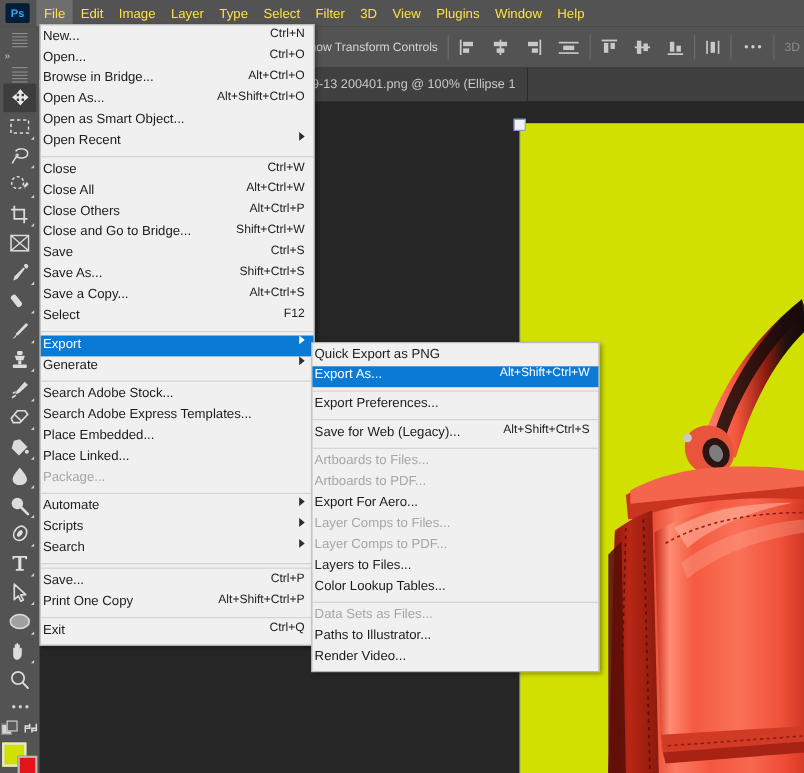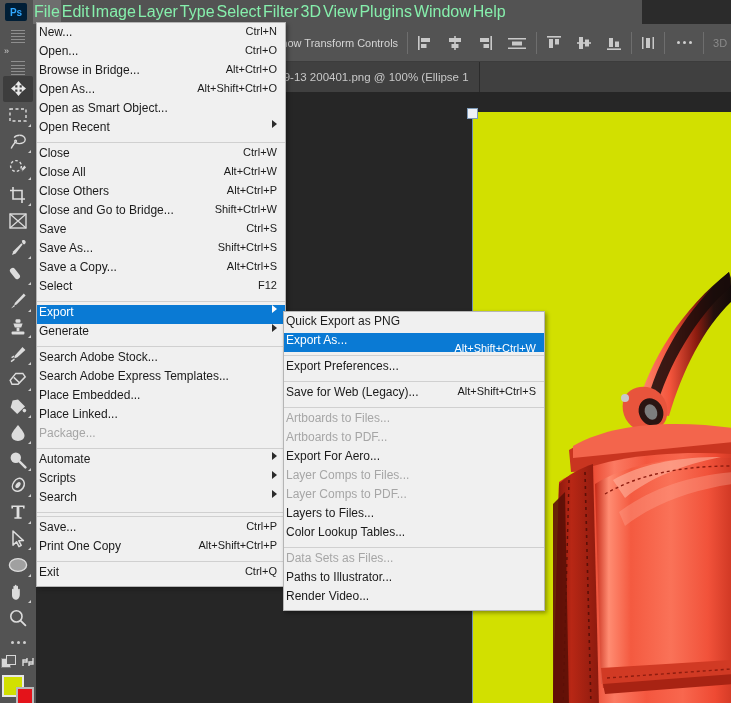--- a/index.html
+++ b/index.html
@@ -7,33 +7,33 @@
     width: 731px; height: 703px;
     overflow: hidden;
     background: #2b2b2b;
     font-family: "Liberation Sans", sans-serif;
   }
 
   #app { position: relative; width: 731px; height: 703px; }
 
   
   .menubar {
-    position: absolute; left: 0; top: 0; width: 642px; height: 24px;
+    position: absolute; left: 0; top: 0; width: 731px; height: 24px;
     background: #535353;
     display: flex; align-items: center;
   }
   .ps-logo {
     width: 22px; height: 18px; margin-left: 5px; margin-right: 6px;
     background: #001e36; color: #31a8ff;
     font-size: 10px; font-weight: bold;
     display: flex; align-items: center; justify-content: center;
     border-radius: 2px;
   }
   .menubar-item {
-    padding: 3px 1px; font-size: 16px; color: #86efac;
+    padding: 3px 7px; font-size: 12px; color: #fde047;
     height: 24px; display: flex; align-items: center;
     white-space: nowrap;
   }
   .menubar-item.active { background: #6e6e6e; }
 
   
   .optionsbar {
     position: absolute; left: 0; top: 24px; width: 731px; height: 38px;
     background: #535353;
     display: flex; align-items: center;
@@ -180,21 +180,21 @@
     display: flex; align-items: flex-start;
     padding: 0 8px 0 2px;
     font-size: 12px; color: #1b1b1b;
     white-space: nowrap;
     gap: 16px;
   }
   .mi.sel { background: #0a7ad4; color: #ffffff; }
   .mi.disabled { color: #a6a6a6; }
   .mi-label { flex: 1; }
   .mi-accel { font-size: 11px; color: #1b1b1b; margin-left: 22px; }
-  .mi.sel .mi-accel { color: #ffffff; margin-top: 9px; }
+  .mi.sel .mi-accel { color: #ffffff; }
   .mi-arrow {
     margin-left: 14px;
     width: 0; height: 0;
     border-top: 4px solid transparent;
     border-bottom: 4px solid transparent;
     border-left: 5px solid #2b2b2b;
   }
   .mi.sel .mi-arrow { border-left-color: #ffffff; }
   .msep { height: 1px; background: #d0d0d0; margin: 3px 0; }
 

